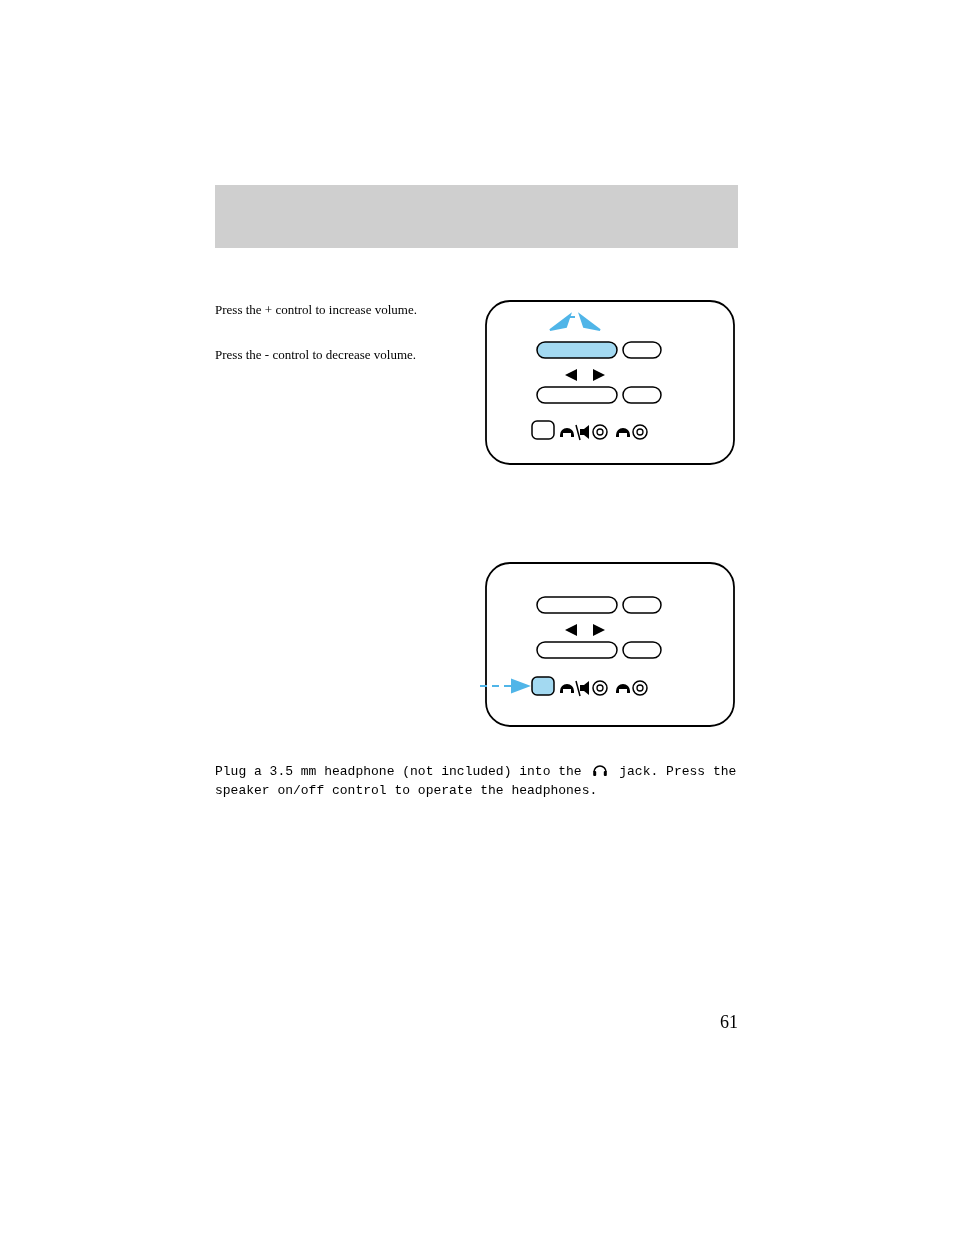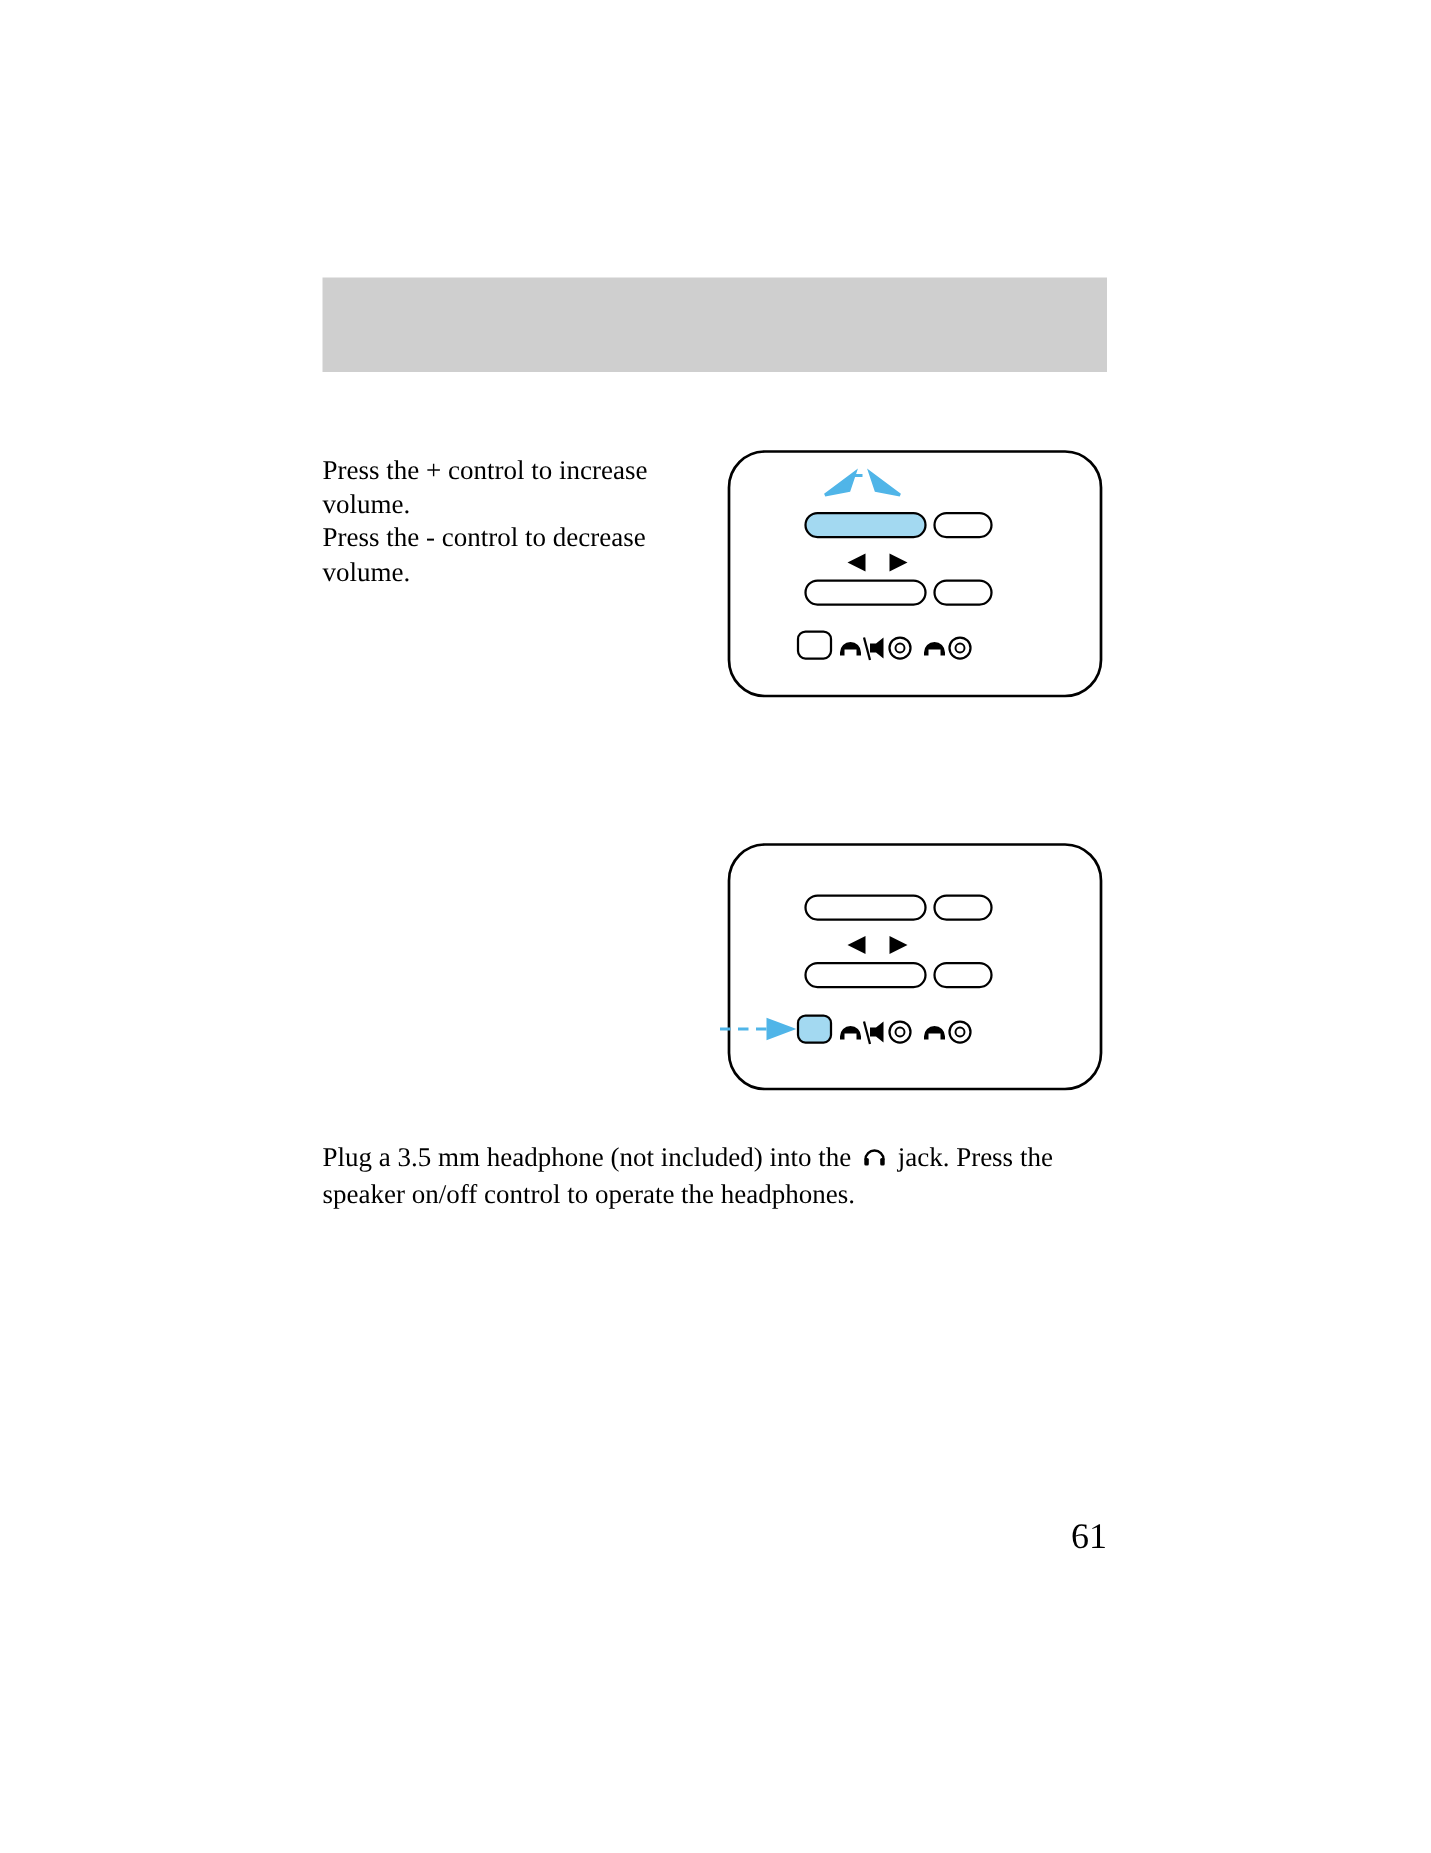--- a/index.html
+++ b/index.html
@@ -20,30 +20,30 @@
     left: 215px;
     top: 185px;
     width: 523px;
     height: 63px;
     background: #cfcfcf;
   }
   .body-text {
     position: absolute;
     left: 215px;
     width: 523px;
-    font-size: 18px;
+    font-size: 13px;
     line-height: 1.25;
   }
   .col-narrow { width: 250px; }
   .italic { font-style: italic; }
   .page-number {
     position: absolute;
     right: 216px;
     top: 1012px;
-    font-size: 24px;
+    font-size: 18px;
   }
   .diagram {
     position: absolute;
   }
   .inline-icon {
     display: inline-block;
     vertical-align: middle;
     margin: 0 2px;
   }
 </style>
@@ -128,21 +128,21 @@
       <circle cx="160" cy="131" r="7" fill="none" stroke="#000" stroke-width="1.5"></circle>
       <circle cx="160" cy="131" r="3" fill="none" stroke="#000" stroke-width="1.3"></circle>
 
       <g stroke="#50b5e8" stroke-width="2" fill="#50b5e8">
         <line x1="0" y1="129" x2="32" y2="129" stroke-dasharray="7 5"></line>
         <polygon points="48,129 32,123 32,135"></polygon>
       </g>
     </svg>
   </div>
 
-  <div class="body-text" style="top:760px;">
+  <div class="body-text" style="top:760px;font-family:Liberation Mono, monospace;">
     <span>Plug a 3.5 mm headphone (not included) into the </span><span class="inline-icon"><svg width="18" height="18" viewBox="0 0 18 18">
           <path d="M3 12 a6 6 0 0 1 12 0" fill="none" stroke="#000" stroke-width="1.6"></path>
           <rect x="2.2" y="11" width="3" height="5" rx="1" fill="#000"></rect>
           <rect x="12.8" y="11" width="3" height="5" rx="1" fill="#000"></rect>
         </svg></span><span> jack. Press the speaker on/off control to operate the headphones.</span>
   </div>
 
 
   <div class="page-number">
     <span>61</span>

